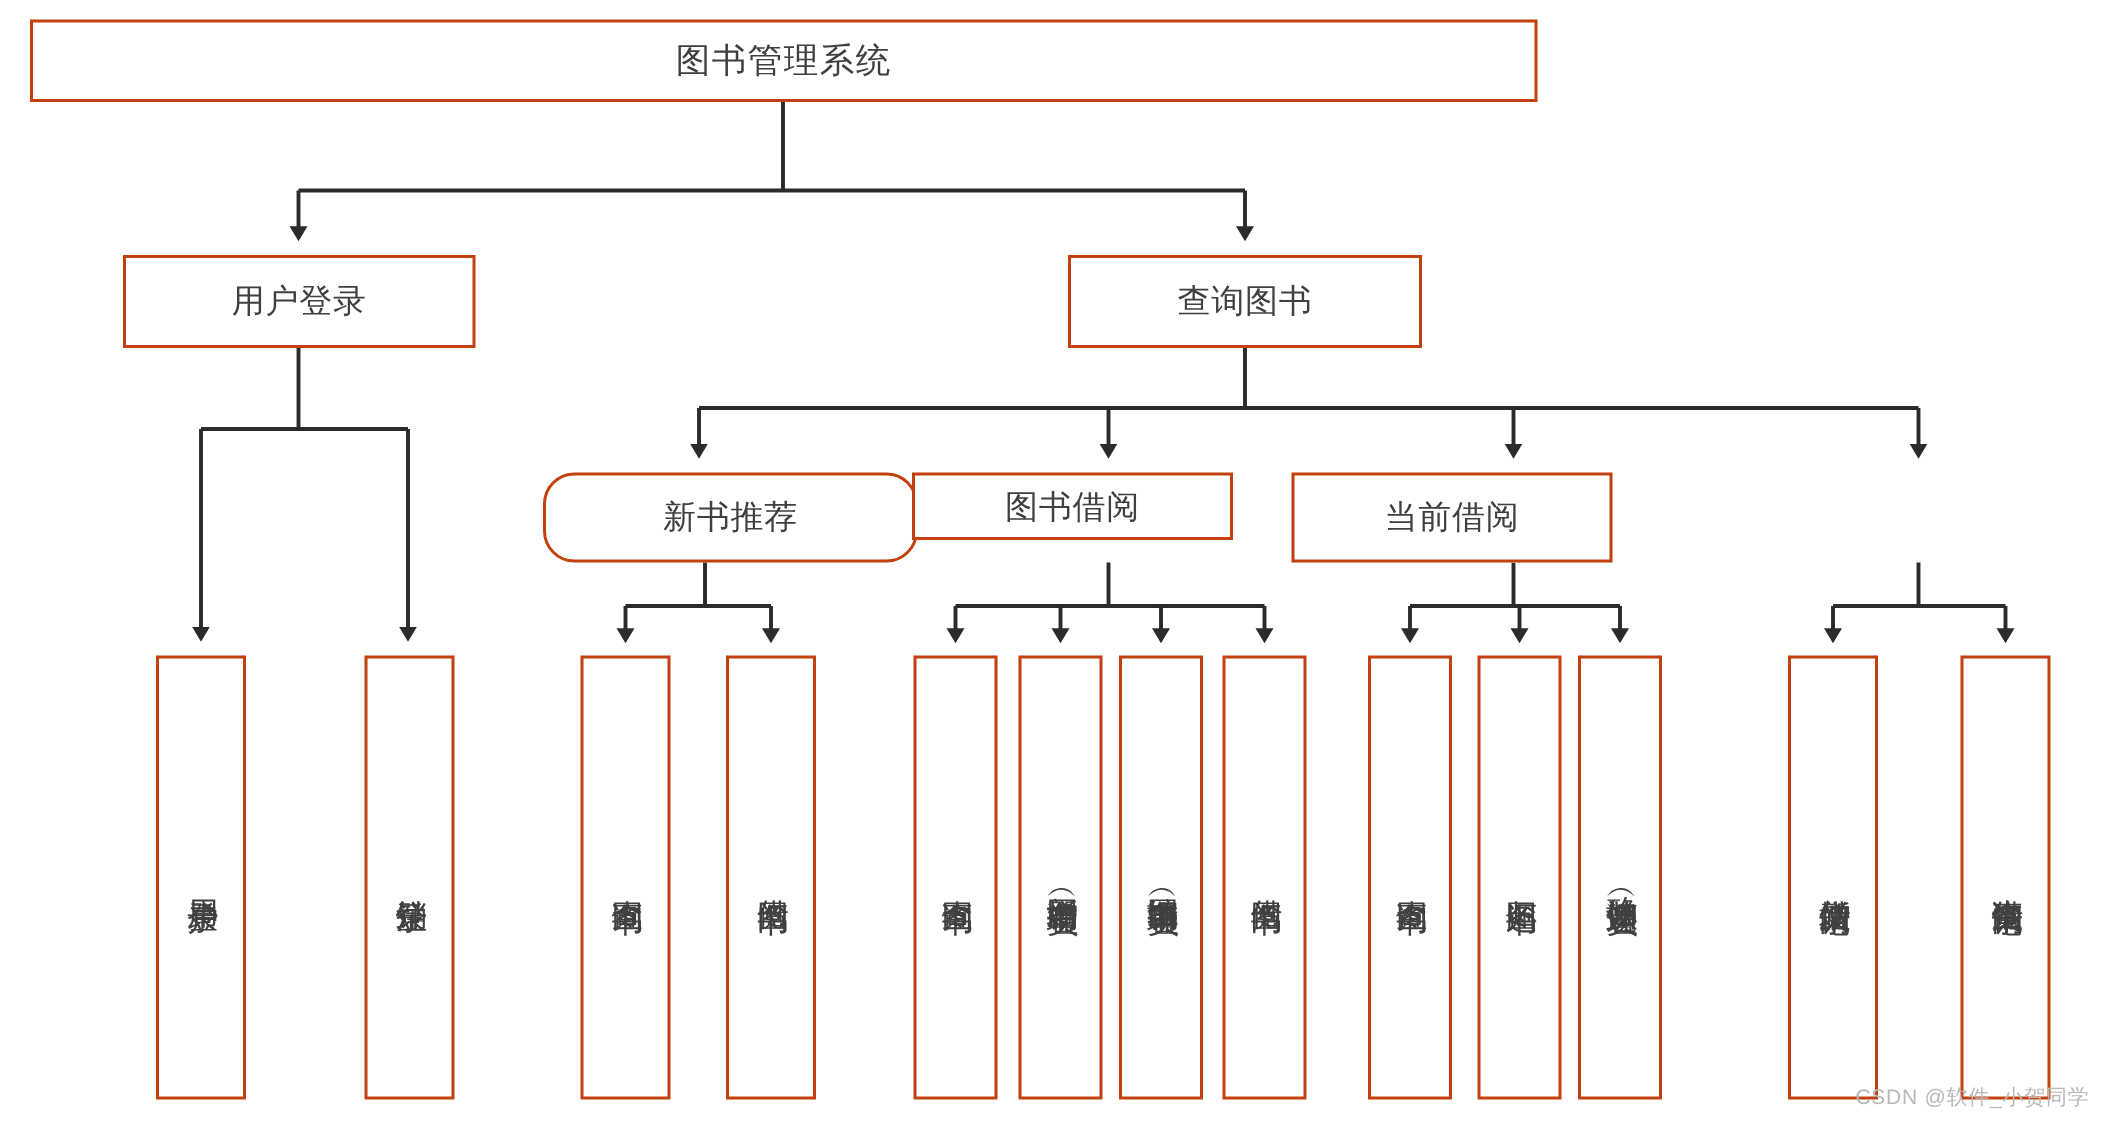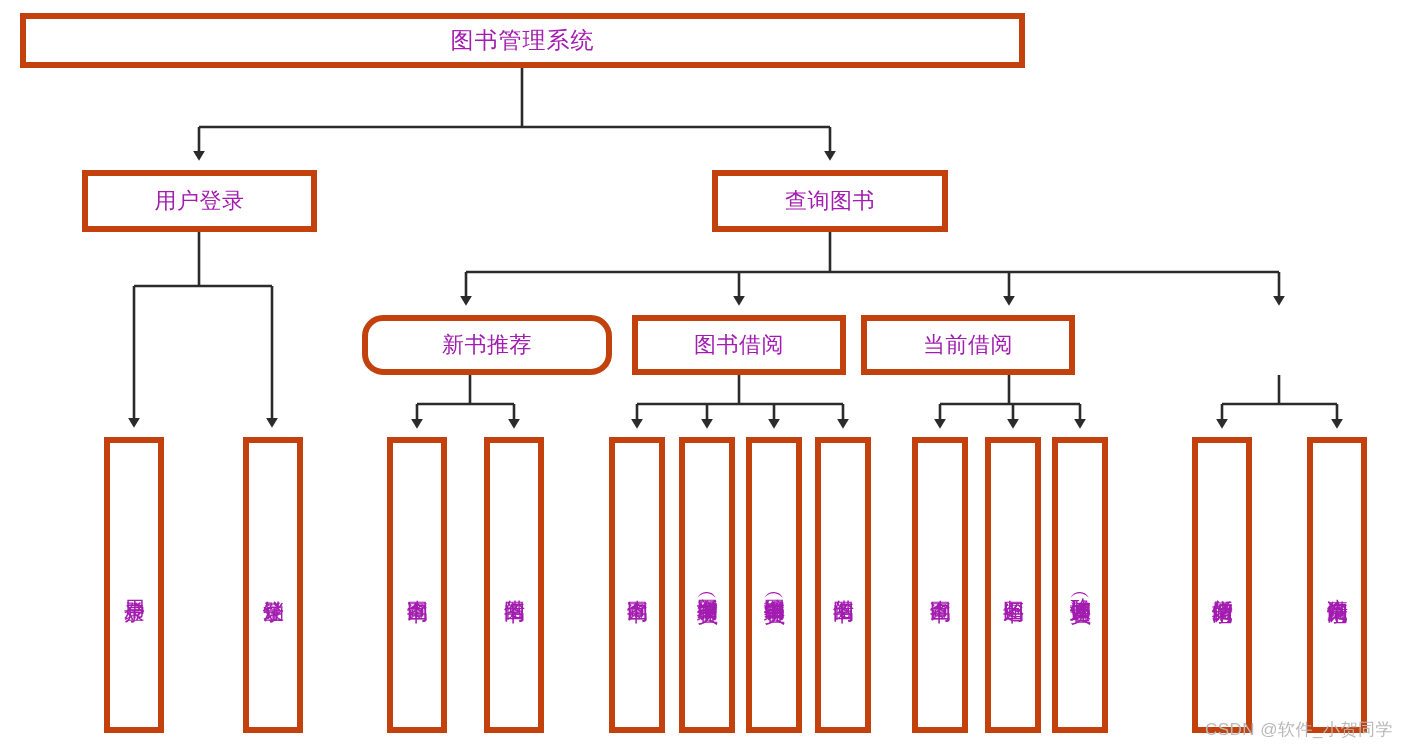--- a/index.html
+++ b/index.html
@@ -21,26 +21,26 @@
     position: absolute;
     left: 0;
     top: 0;
     width: 1405px;
     height: 747px;
     pointer-events: none;
   }
   .node {
     position: absolute;
     box-sizing: border-box;
-    border: 6px solid #c2410c;
+    border: 2px solid #c2410c;
     background: #ffffff;
     display: flex;
     align-items: center;
     justify-content: center;
-    color: #a21caf;
+    color: #404040;
   }
   .node.h {
     font-size: 23px;
     letter-spacing: 1px;
     line-height: 1.1;
   }
   .node.mid {
     font-size: 22px;
     letter-spacing: 0.5px;
   }
@@ -59,21 +59,21 @@
   .node.leaf .vtext {
     writing-mode: vertical-rl;
     text-orientation: upright;
     white-space: nowrap;
     display: block;
   }
   .watermark {
     position: absolute;
     right: 12px;
     bottom: 6px;
-    font-size: 17px;
+    font-size: 14px;
     color: #b9b9b9;
     letter-spacing: 0.5px;
     white-space: nowrap;
     margin-top: 20px;
   }
 </style>
 </head>
 <body>
 
 <div id="canvas">
@@ -127,21 +127,21 @@
       <path d="M1337,404 L1337,420" marker-end="url(#arrow)"></path>
     </g>
   </svg>
 
   <div class="node h" id="n-root" style="left: 20px; top: 13px; width: 1005px; height: 55px;">图书管理系统</div>
 
   <div class="node mid" id="n-l2-0" style="left: 82px; top: 170px; width: 235px; height: 62px;">用户登录</div>
   <div class="node mid" id="n-l2-1" style="left: 712px; top: 170px; width: 236px; height: 62px;">查询图书</div>
 
   <div class="node mid" id="n-l3-0" style="left: 362px; top: 315px; width: 250px; height: 60px; border-radius: 21px;">新书推荐</div>
-  <div class="node mid" id="n-l3-1" style="left: 632px; top: 315px; width: 214px; height: 60px;">图书借阅</div>
+  <div class="node mid" id="n-l3-1" style="left: 608px; top: 315px; width: 214px; height: 45px;">图书借阅</div>
   <div class="node mid" id="n-l3-2" style="left: 861px; top: 315px; width: 214px; height: 60px;">当前借阅</div>
 
   <div class="node leaf" style="left: 104px; top: 437px; width: 60px; height: 296px;">
       <span class="vtext">用户登录</span>
     </div>
   <div class="node leaf" style="left: 243px; top: 437px; width: 60px; height: 296px;">
       <span class="vtext">注销登录</span>
     </div>
   <div class="node leaf" style="left: 387px; top: 437px; width: 60px; height: 296px;">
       <span class="vtext">查询图书</span>

